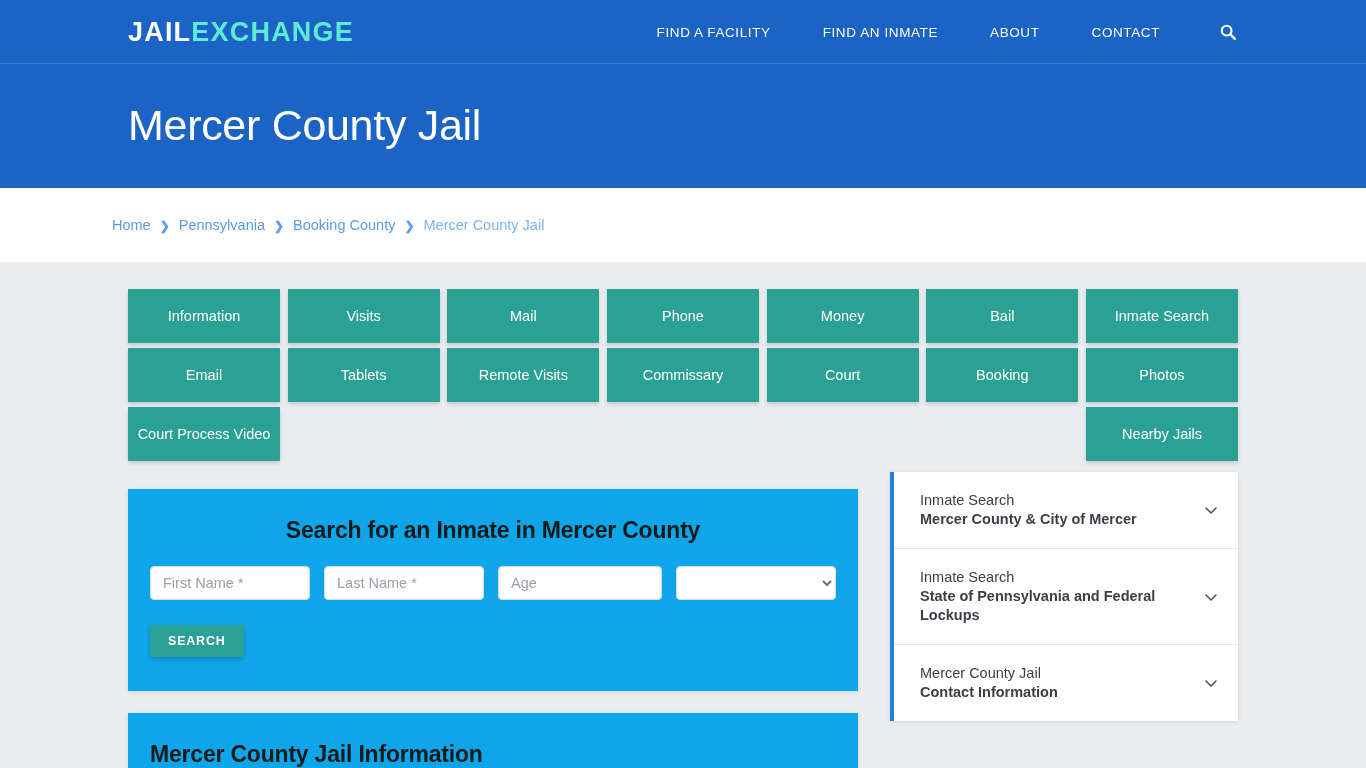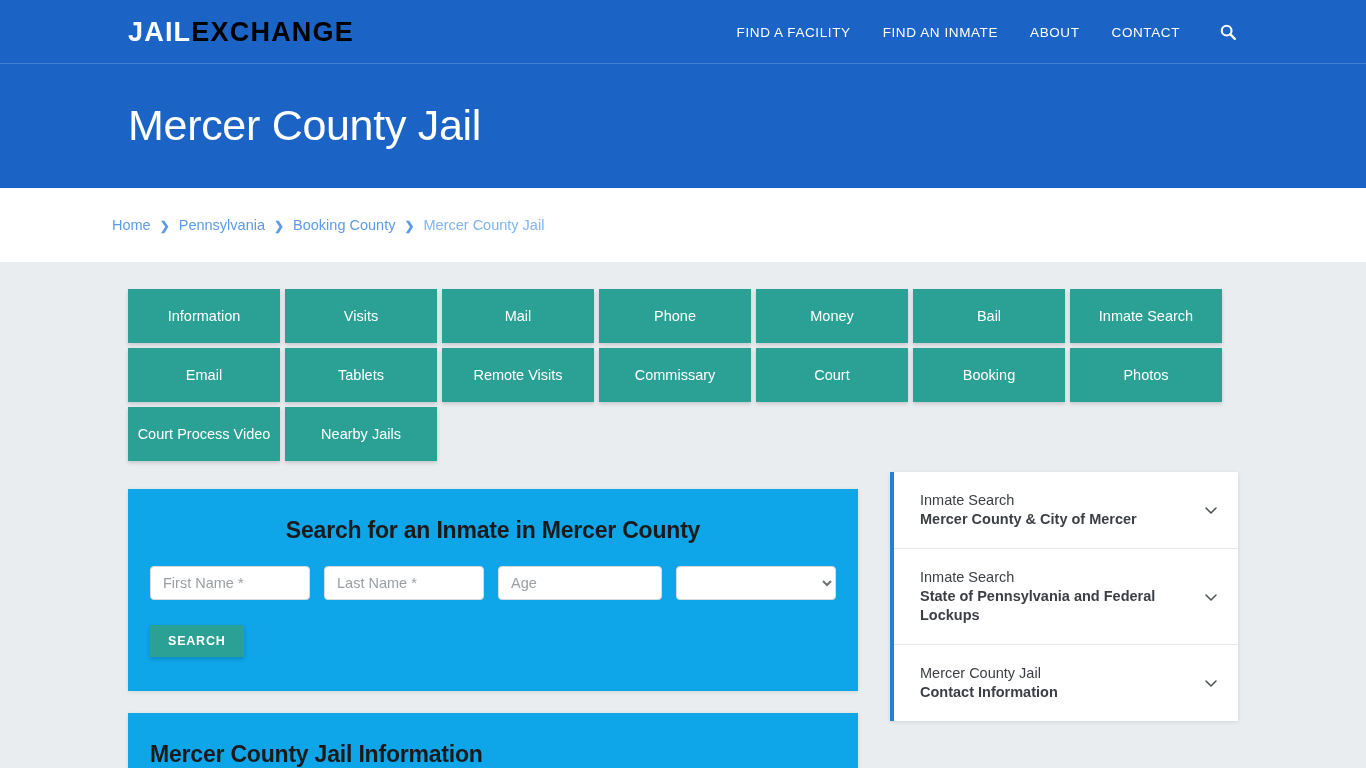--- a/index.html
+++ b/index.html
@@ -29,28 +29,28 @@
   }
   .logo {
     margin-left: 128px;
     font-size: 27px;
     font-weight: bold;
     letter-spacing: 1.2px;
     line-height: 1;
     white-space: nowrap;
   }
   .logo .w { color: #ffffff; margin-top: 32px; }
-  .logo .l { color: #000000; }
+  .logo .l { color: #5eead4; }
 
   .navlinks {
     margin-left: auto;
     margin-right: 128px;
     display: flex;
     align-items: center;
-    gap: 32px;
+    gap: 52px;
   }
   .navlink {
     color: #ffffff;
     font-size: 13.5px;
     letter-spacing: 0.6px;
     text-decoration: none;
     white-space: nowrap;
     cursor: pointer;
   }
   .searchicon {
@@ -114,21 +114,21 @@
   .wrap {
     width: 1110px;
     margin: 0 auto;
   }
 
   
   .btngrid {
     display: flex;
     flex-wrap: wrap;
     gap: 5px;
-    justify-content: flex-start;
+    justify-content: space-between;
   }
   .tbtn {
     background: #2ba095;
     color: #ffffff;
     border: none;
     width: 152px;
     height: 54px;
     font-size: 14.5px;
     font-family: "Liberation Sans", sans-serif;
     cursor: pointer;

